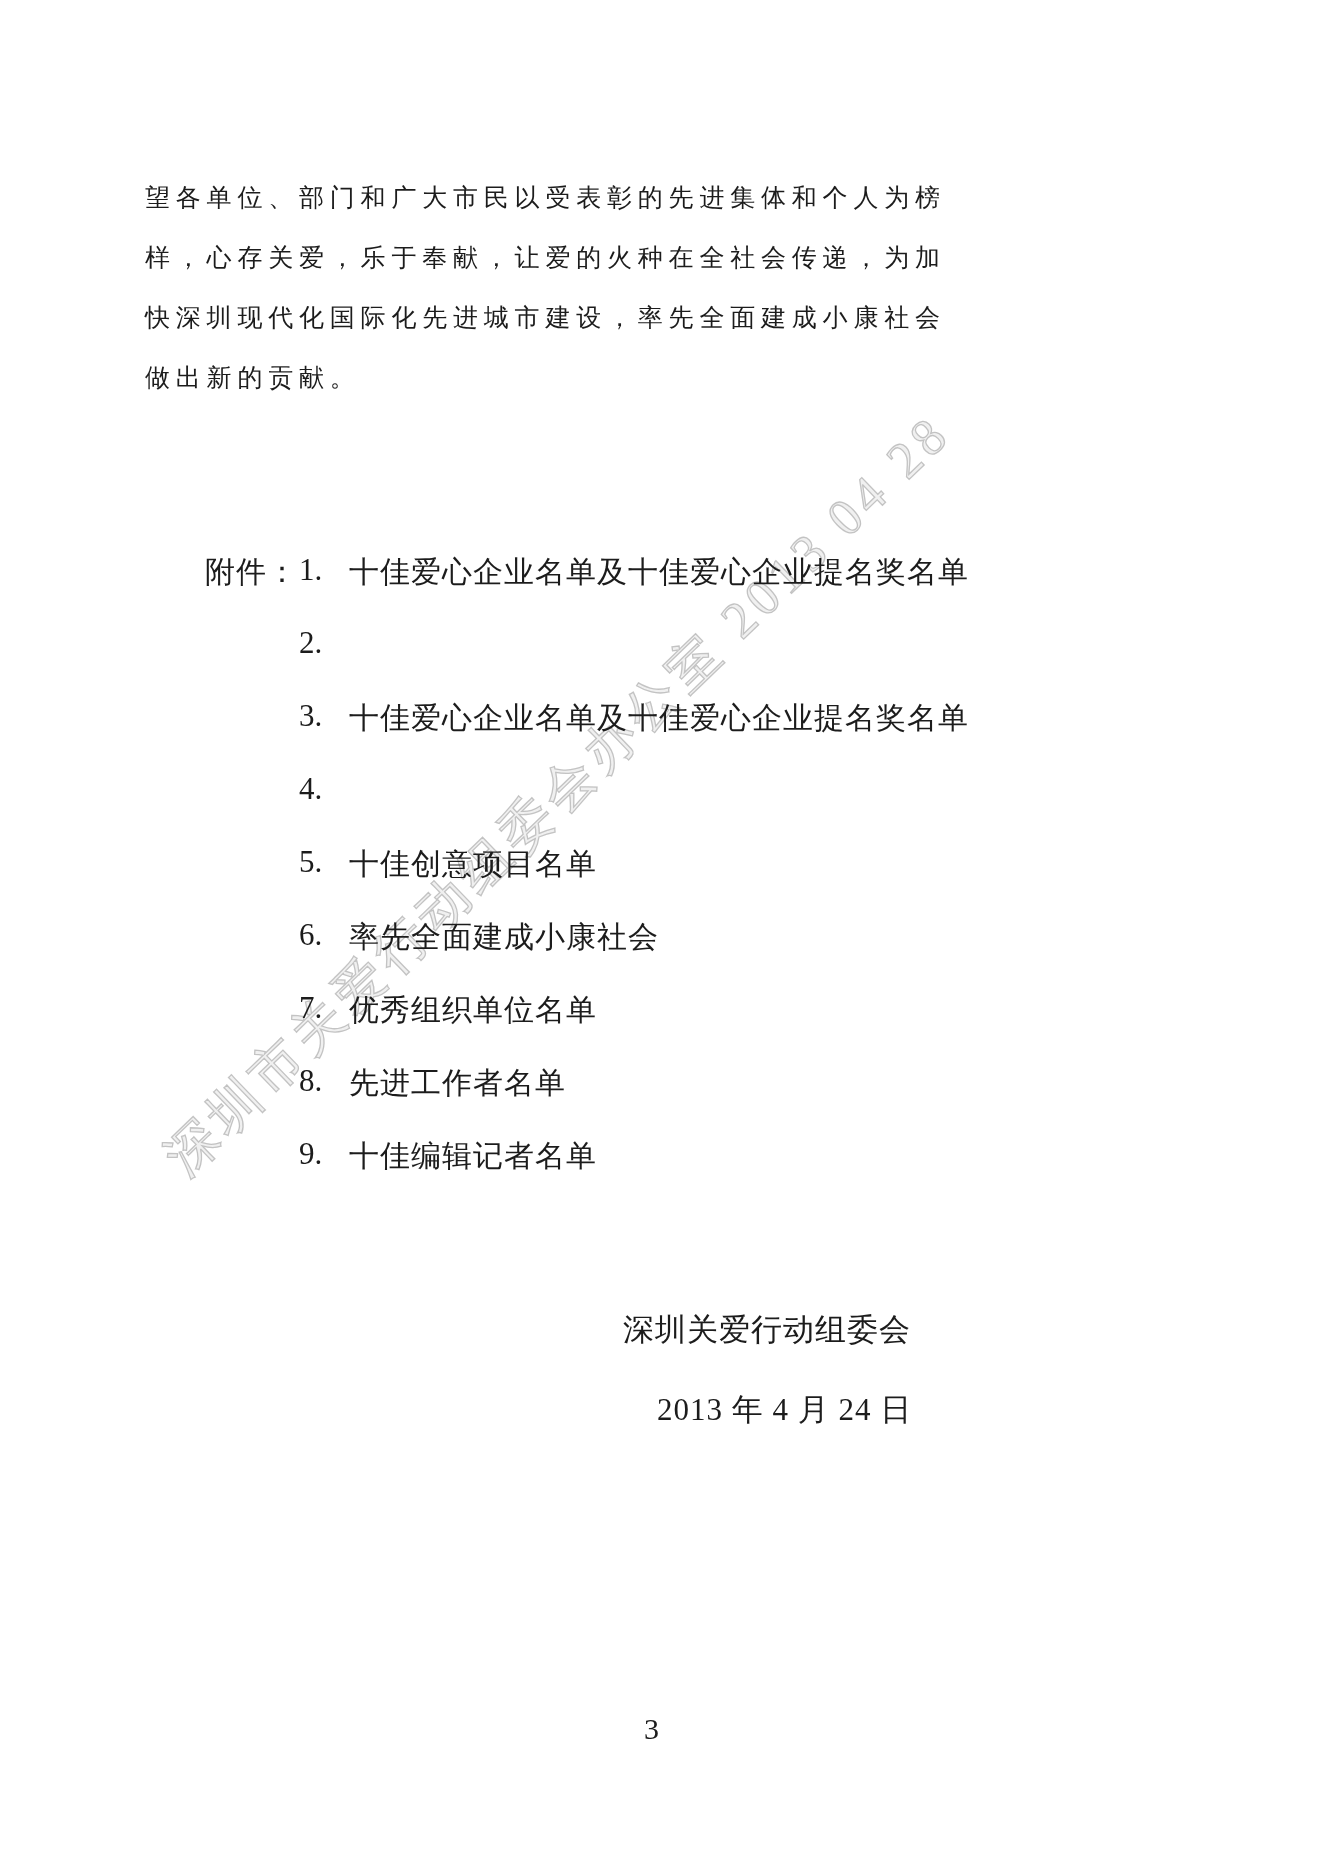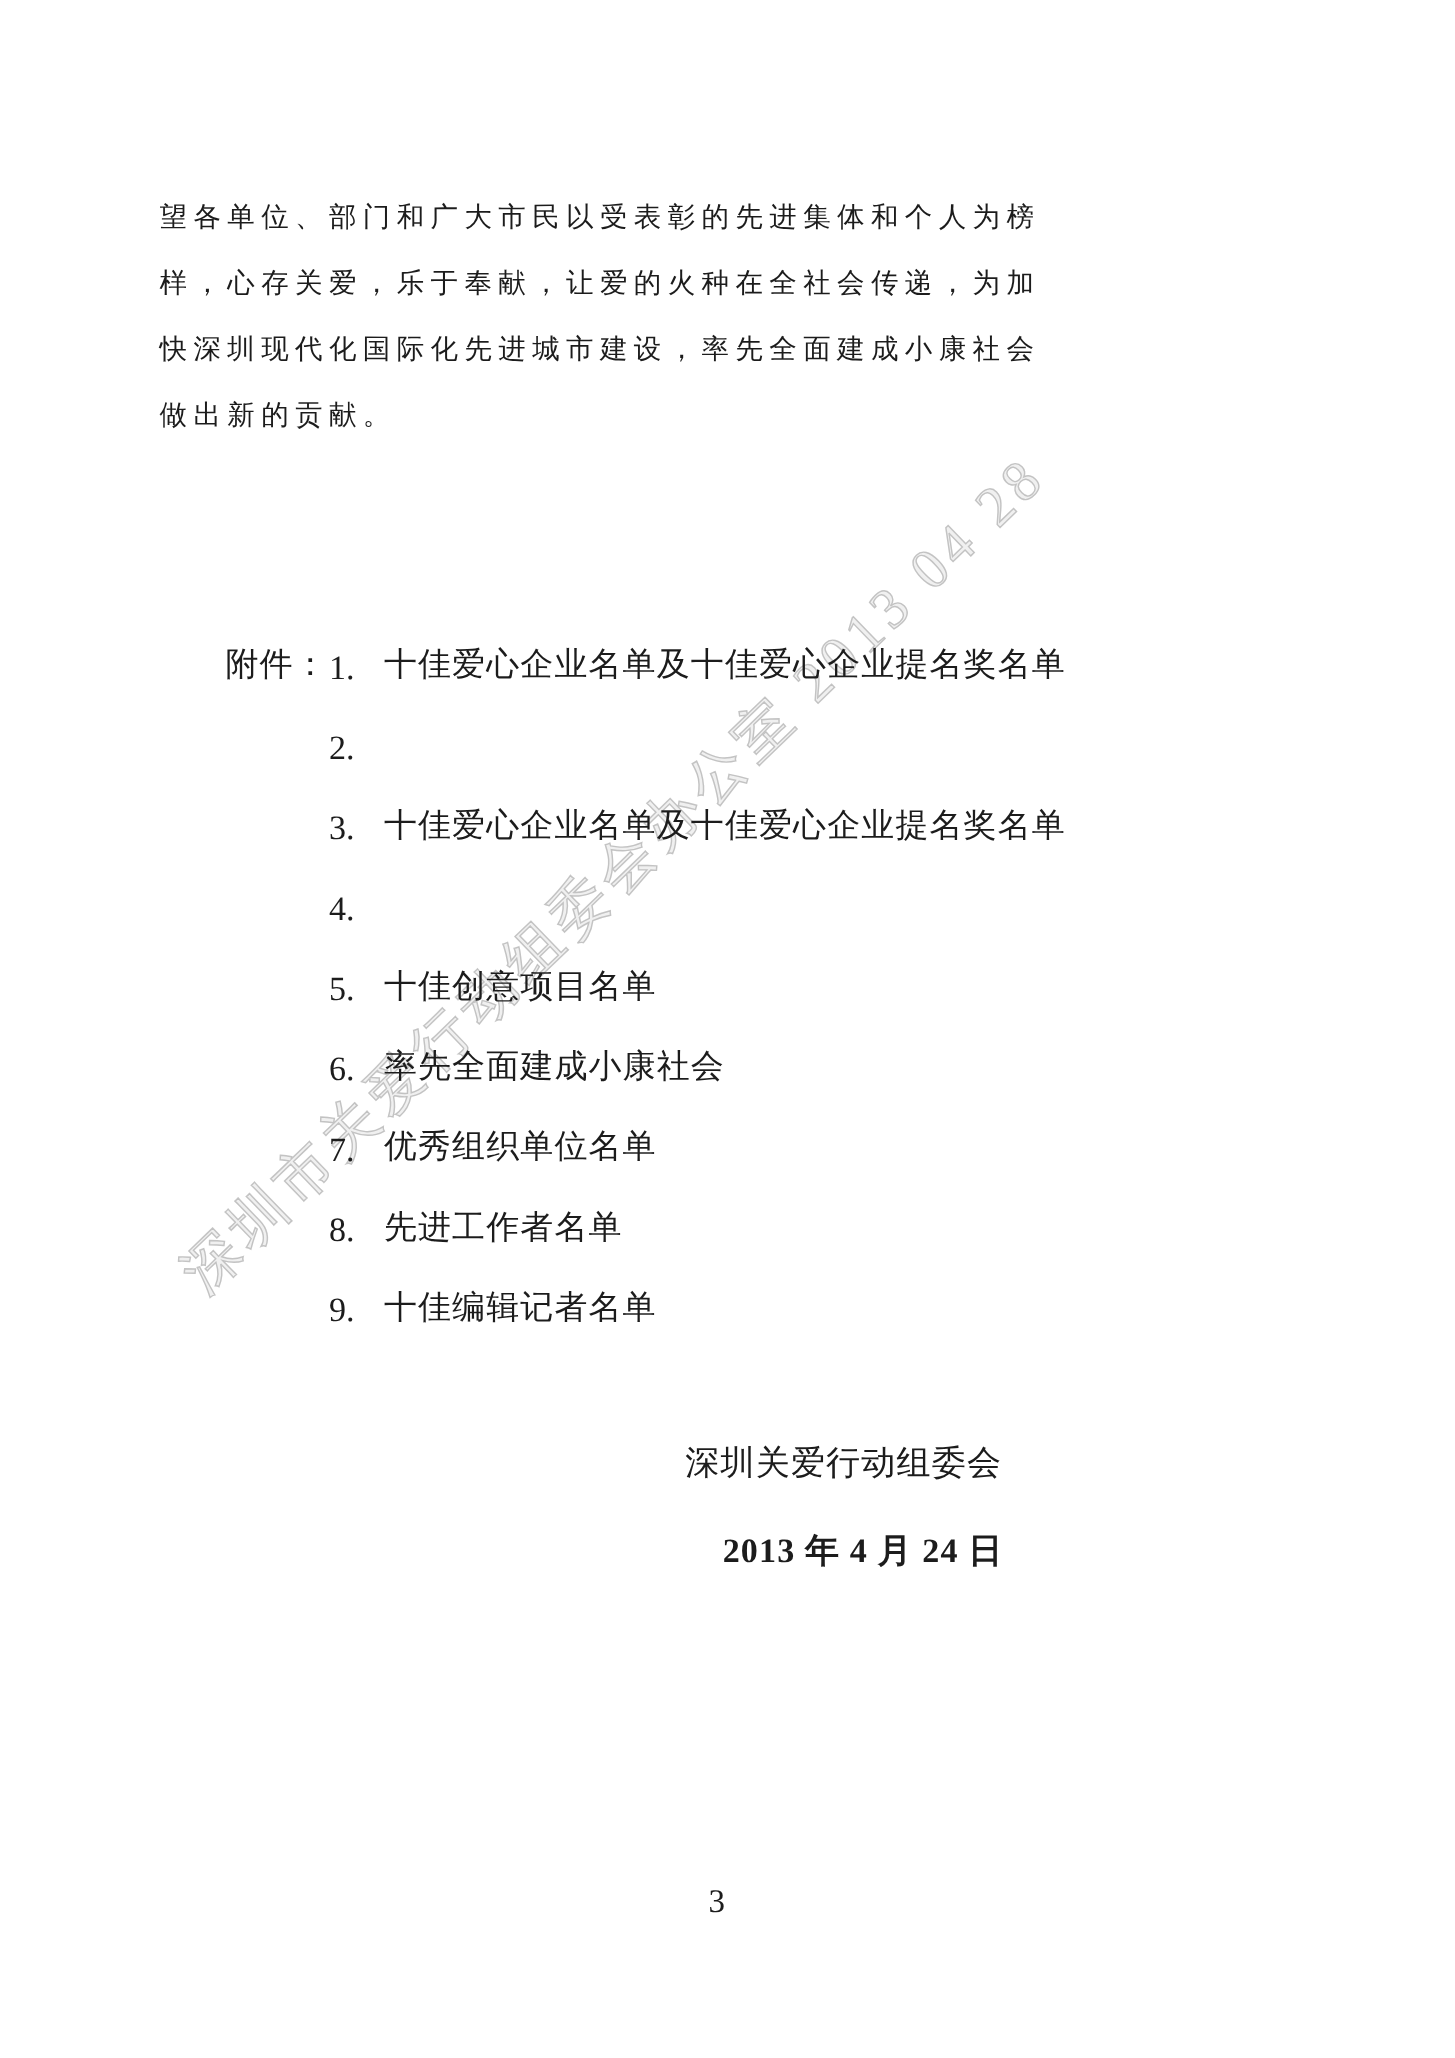--- a/index.html
+++ b/index.html
@@ -50,21 +50,21 @@
     white-space: nowrap;
   }
   
   .attachment {
     position: absolute;
     left: 205px;
     top: 552px;
   }
   .att-row {
     display: flex;
-    align-items: flex-end;
+    align-items: flex-start;
     height: 73px;
     font-size: 30px;
   }
   .att-label {
     width: 94px;
     letter-spacing: 1px;
     white-space: nowrap;
     flex: none;
   }
   .att-spacer {
@@ -94,21 +94,20 @@
   }
   .sig-date {
     position: absolute;
     left: 657px;
     top: 1388px;
     height: 44px;
     line-height: 44px;
     font-size: 31px;
     letter-spacing: 1px;
     white-space: nowrap;
-    font-weight: bold;
   }
   
   .page-number {
     position: absolute;
     left: 0;
     top: 1712px;
     width: 1303px;
     text-align: center;
     font-size: 30px;
   }

